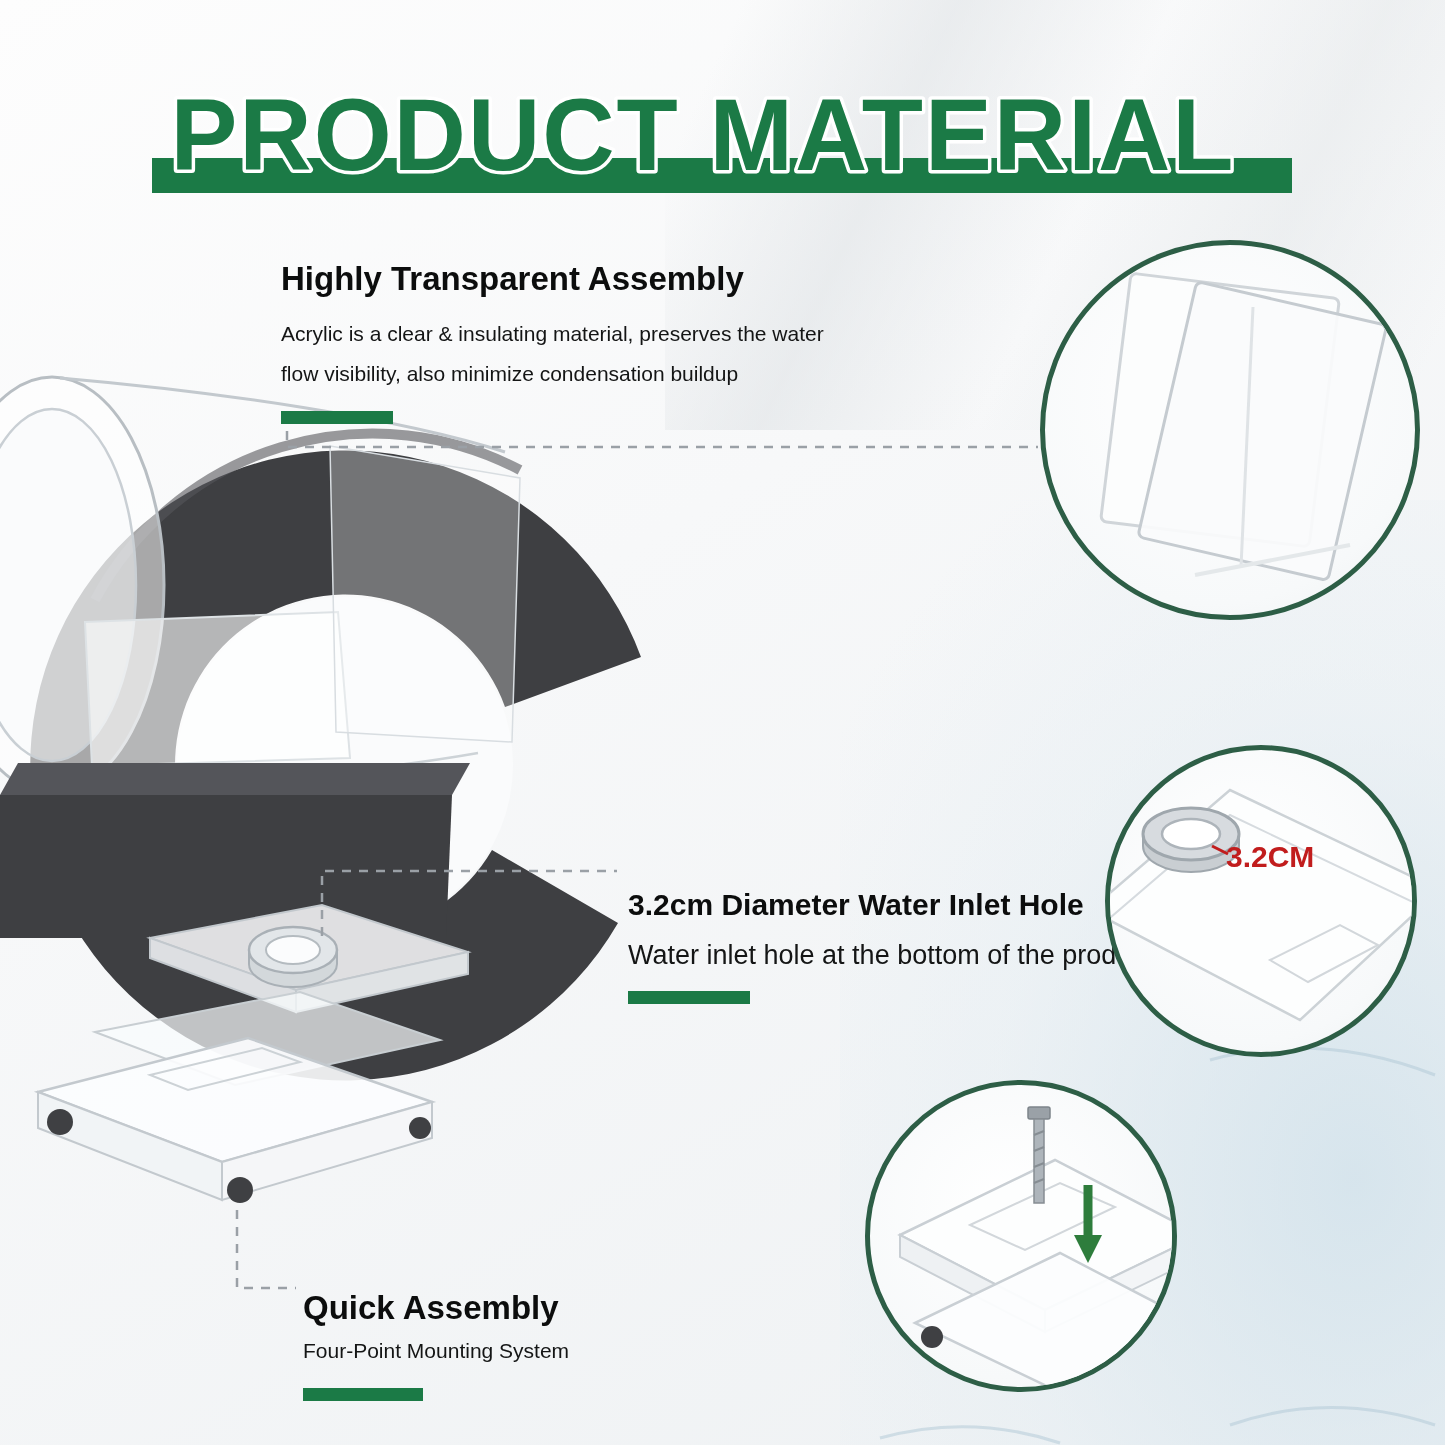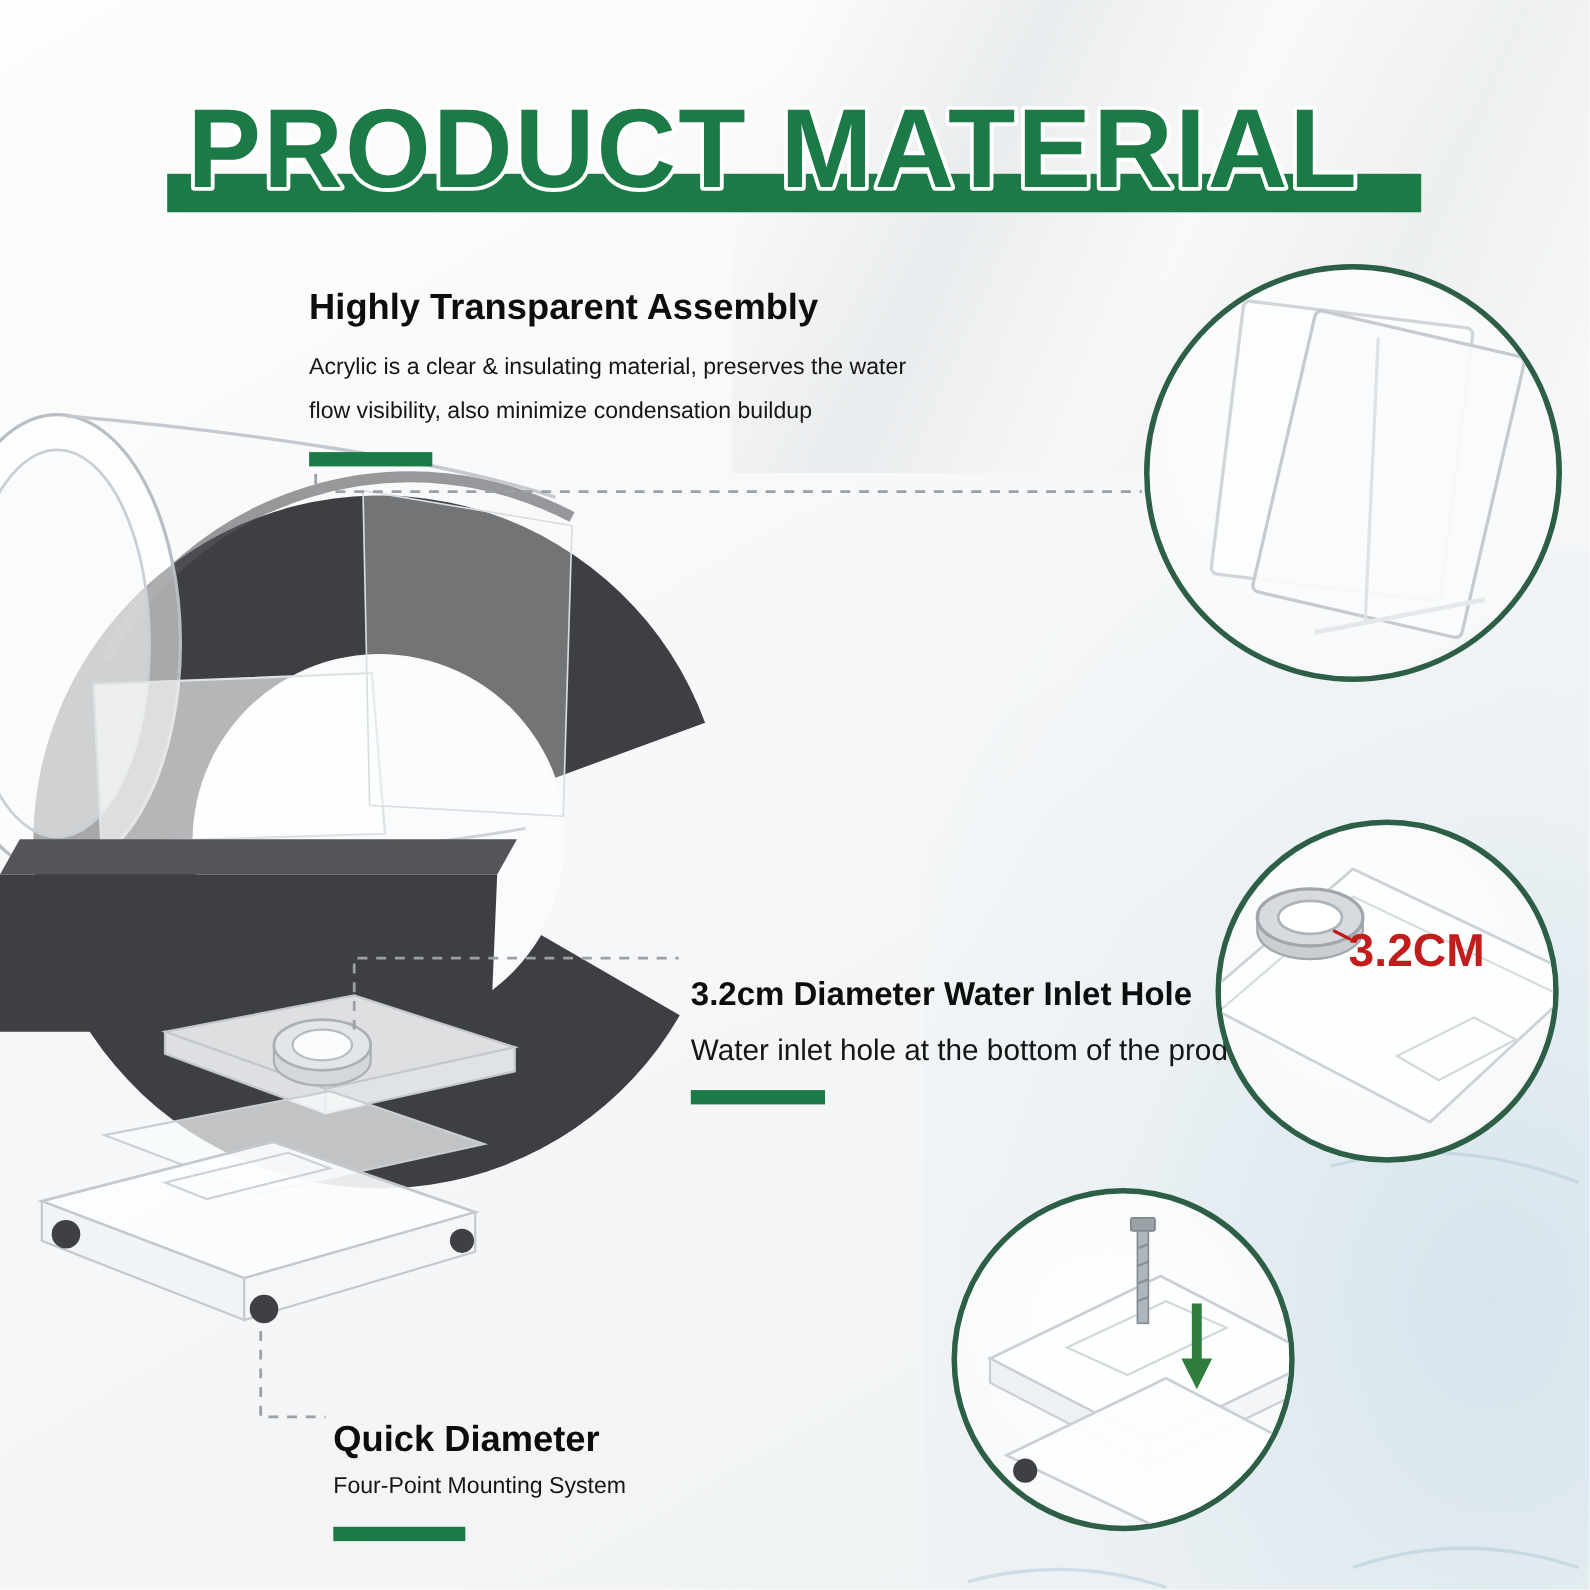--- a/index.html
+++ b/index.html
@@ -63,21 +63,21 @@
     background:radial-gradient(circle at 45% 40%, #ffffff 0%, #f7f9fa 70%, #eef1f2 100%);
     overflow:hidden;
   }
   .c1{ left:1040px; top:240px; width:380px; height:380px; }
   .c2{ left:1105px; top:745px; width:312px; height:312px; }
   .c3{ left:865px; top:1080px; width:312px; height:312px; }
   .callout svg{ display:block; width:100%; height:100%; }
 
   .size-label{
     position:absolute; left:116px; top:90px;
-    font-size:42px; font-weight:bold; color:#c11d1d; white-space:nowrap;
+    font-size:30px; font-weight:bold; color:#c11d1d; white-space:nowrap;
   }
 
   .overlay-svg{ position:absolute; left:0; top:0; pointer-events:none; }
 </style>
 </head>
 <body>
 
 <div class="canvas">
 
   <div class="bg-stripes"></div>
@@ -155,21 +155,21 @@
     <div class="gbar"></div>
   </div>
 
   <div class="sec sec2">
     <h2>3.2cm Diameter Water Inlet Hole</h2>
     <span class="body-line">Water inlet hole at the bottom of the product</span>
     <div class="gbar"></div>
   </div>
 
   <div class="sec sec3">
-    <h2>Quick Diameter</h2>
+    <h2>Quick Assembly</h2>
     <span class="body-line">Four-Point Mounting System</span>
     <div class="gbar"></div>
   </div>
 
   <div class="callout c1">
     <svg viewBox="0 0 370 370">
       <rect x="70" y="40" width="210" height="250" rx="6" transform="rotate(7 175 165)" fill="#fcfdfd" stroke="#d0d5d9" stroke-width="3"></rect>
       <rect x="120" y="55" width="195" height="262" rx="6" transform="rotate(13 217 185)" fill="rgba(250,251,252,0.92)" stroke="#c5cbd0" stroke-width="3"></rect>
       <line x1="208" y1="62" x2="196" y2="322" stroke="#dfe3e6" stroke-width="3"></line>
       <line x1="150" y1="330" x2="305" y2="300" stroke="#e4e8ea" stroke-width="4"></line>

